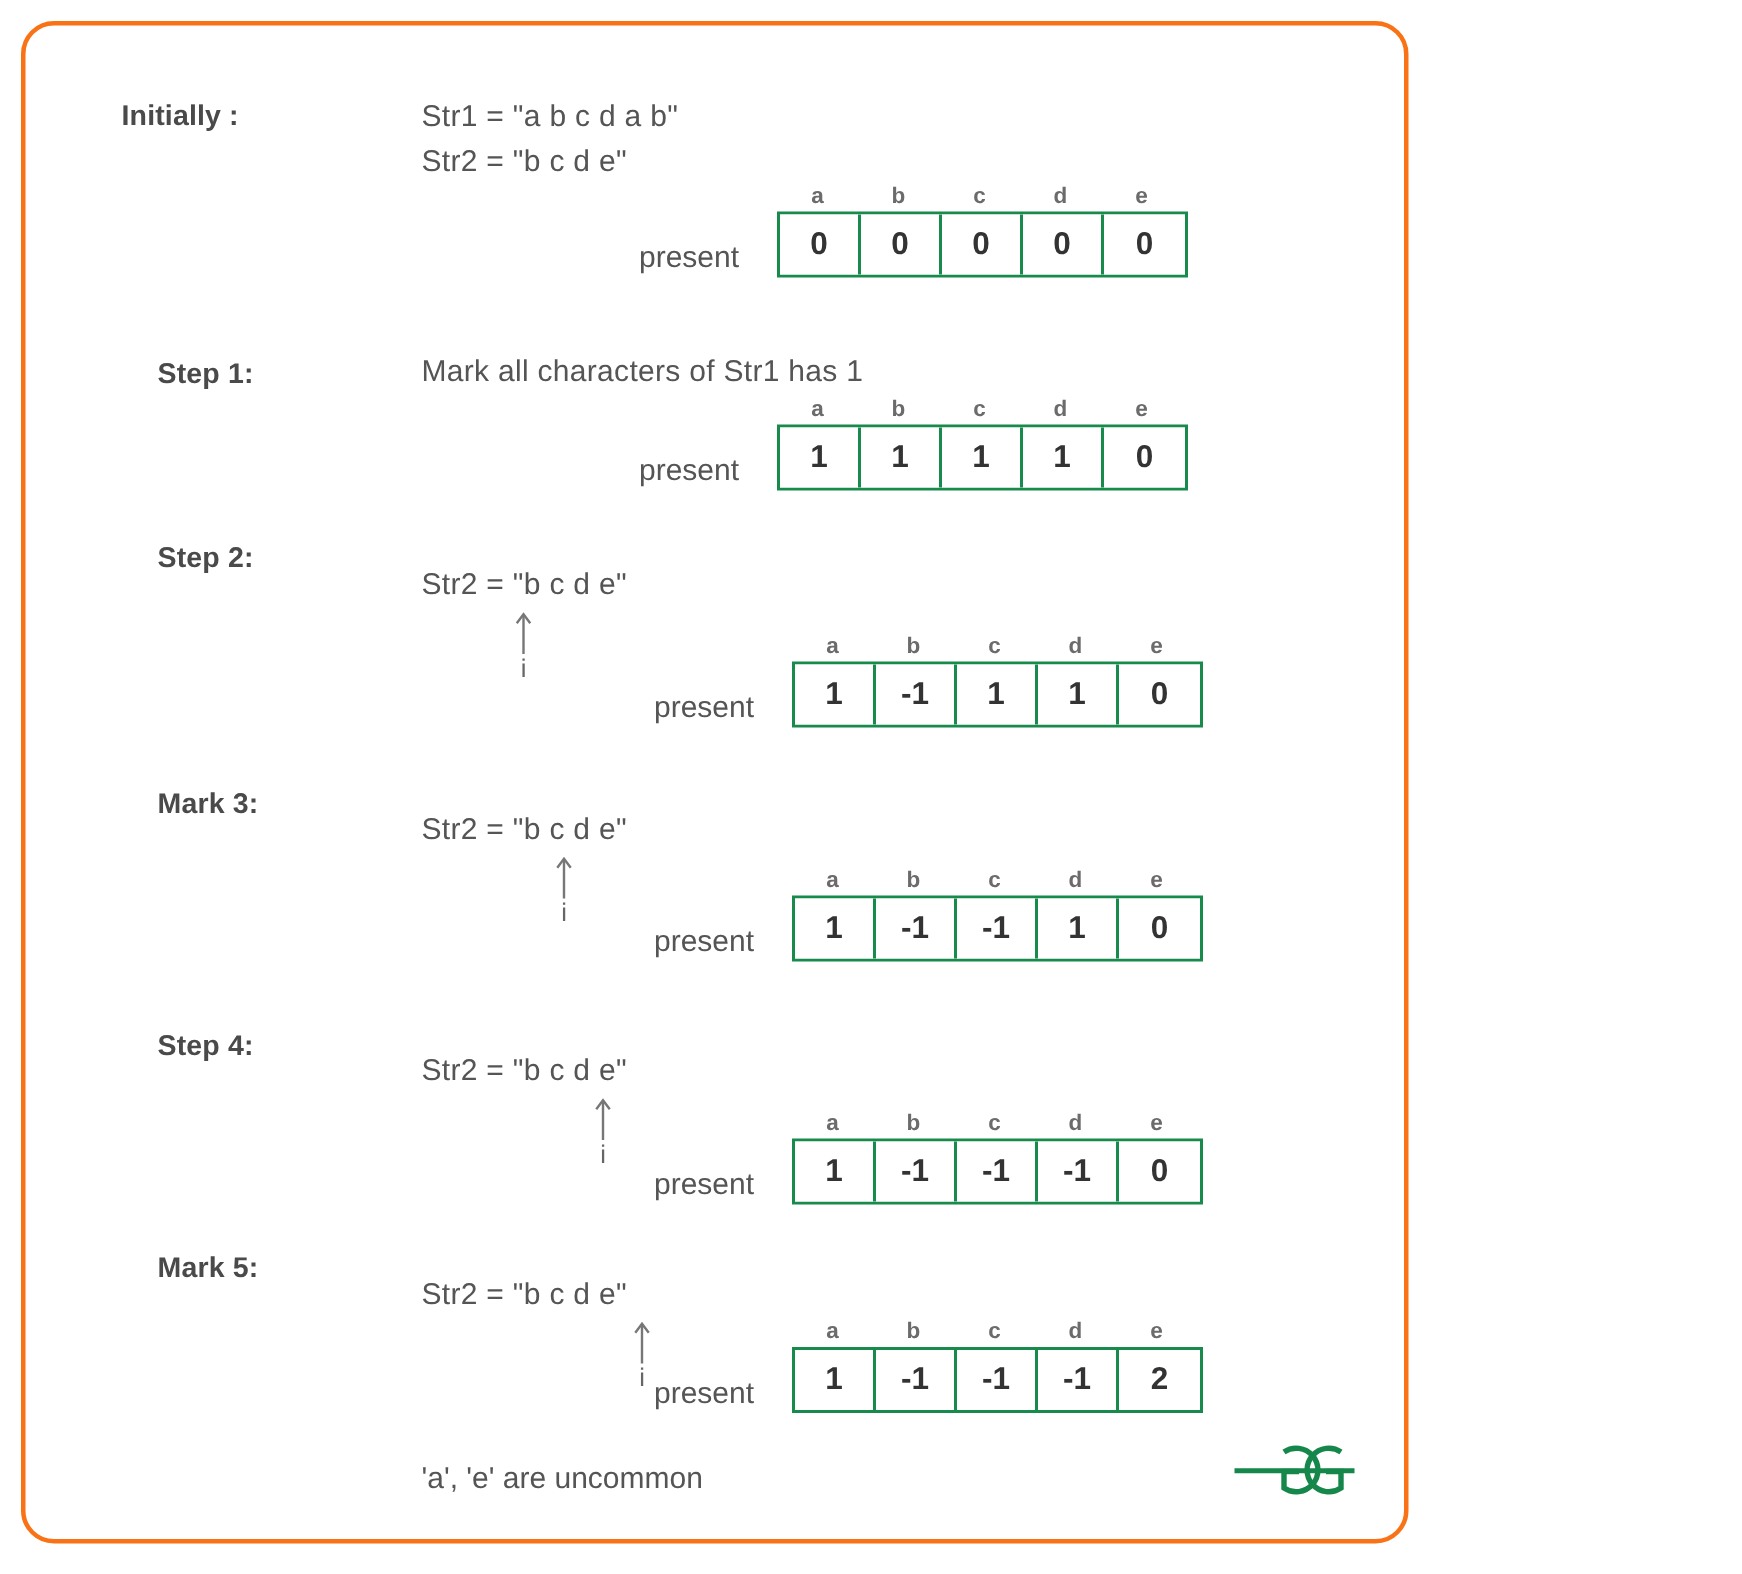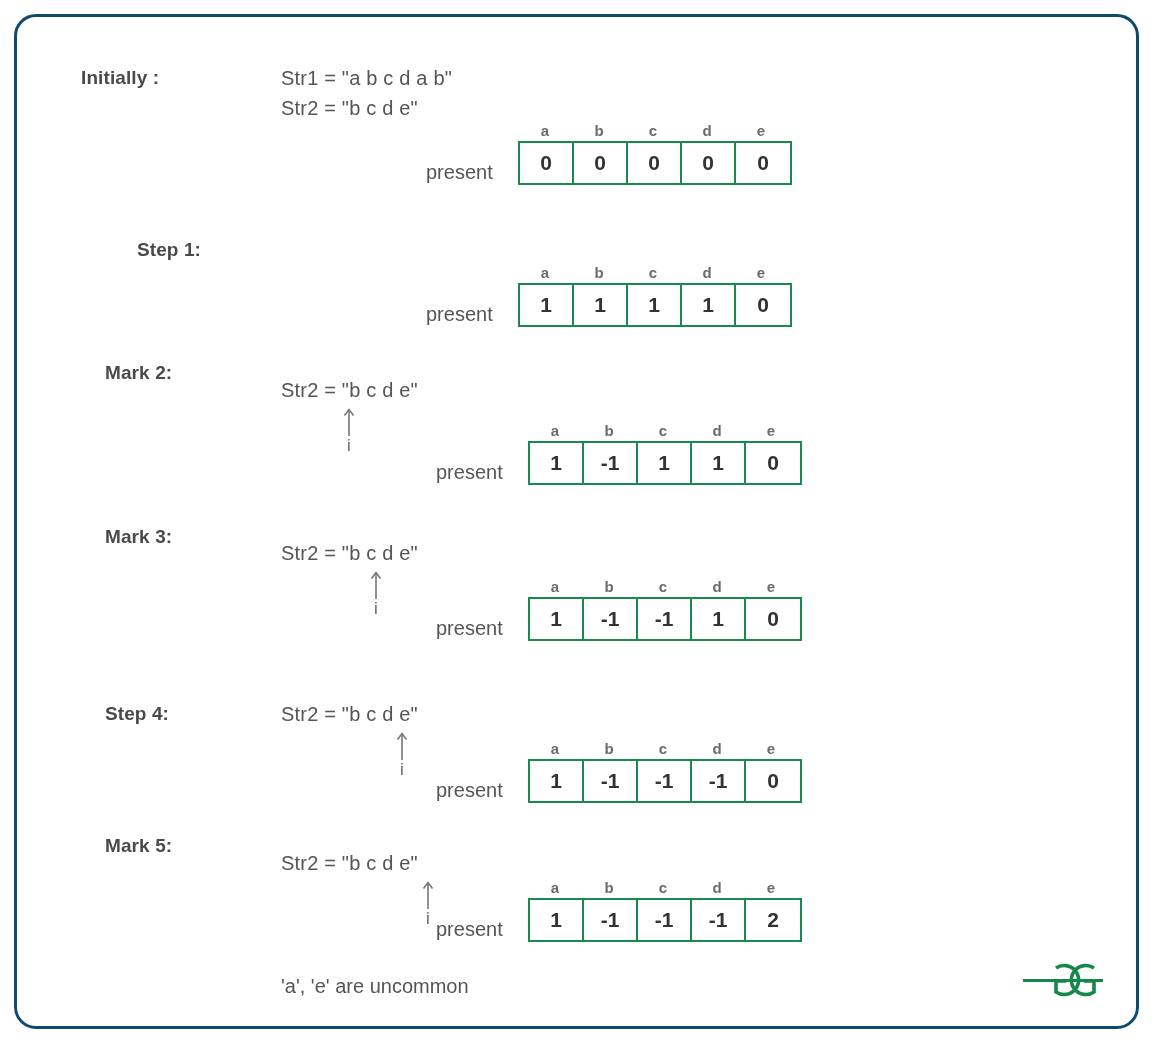--- a/index.html
+++ b/index.html
@@ -12,24 +12,24 @@
     font-family: "Liberation Sans", "DejaVu Sans", sans-serif;
     width: 1161px;
     height: 1049px;
     overflow: hidden;
   }
 
   #figure-frame {
     position: absolute;
     left: 14px;
     top: 14px;
-    width: 1125px;
+    width: 925px;
     height: 1015px;
     box-sizing: border-box;
-    border: 3px solid #0c4a6e;
+    border: 3px solid #f97316;
     border-radius: 22px;
     background: #ffffff;
   }
 
   
   .abs { position: absolute; }
 
   .step-label {
     font-size: 19px;
     font-weight: bold;
@@ -134,42 +134,43 @@
     </div>
     <div class="array-cells">
       <div class="cell" style="width:54px;">0</div>
       <div class="cell" style="width:54px;">0</div>
       <div class="cell" style="width:54px;">0</div>
       <div class="cell" style="width:54px;">0</div>
       <div class="cell" style="width:54px;">0</div>
     </div>
   </div>
 
-  <div class="abs step-label" style="left:88px; top:222px;margin-left:32px;">Step 1:</div>
+  <div class="abs step-label" style="left:88px; top:222px;">Step 1:</div>
+  <div class="abs code-text" style="left:264px; top:220px;">Mark all characters of Str1 has 1</div>
 
   <div class="abs present-label" style="left:409px; top:286px;">present</div>
 
   <div class="array-block" style="left:501px; top:246px;">
     <div class="array-headers">
       <div class="hdr" style="width:54px;">a</div>
       <div class="hdr" style="width:54px;">b</div>
       <div class="hdr" style="width:54px;">c</div>
       <div class="hdr" style="width:54px;">d</div>
       <div class="hdr" style="width:54px;">e</div>
     </div>
     <div class="array-cells">
       <div class="cell" style="width:54px;">1</div>
       <div class="cell" style="width:54px;">1</div>
       <div class="cell" style="width:54px;">1</div>
       <div class="cell" style="width:54px;">1</div>
       <div class="cell" style="width:54px;">0</div>
     </div>
   </div>
 
-  <div class="abs step-label" style="left:88px; top:345px;">Mark 2:</div>
+  <div class="abs step-label" style="left:88px; top:345px;">Step 2:</div>
   <div class="abs code-text" style="left:264px; top:362px;">Str2 = "b c d e"</div>
 
   <div class="pointer" style="left:325px; top:390px;">
     <svg class="arrow-svg" width="14" height="30" viewBox="0 0 14 30">
       <line x1="7" y1="29" x2="7" y2="3" stroke="#777777" stroke-width="1.6"></line>
       <polyline points="2.5,8.5 7,2.5 11.5,8.5" fill="none" stroke="#777777" stroke-width="1.6"></polyline>
     </svg>
     <div class="ptr-name">i</div>
   </div>
 
@@ -215,21 +216,21 @@
     </div>
     <div class="array-cells">
       <div class="cell" style="width:54px;">1</div>
       <div class="cell" style="width:54px;">-1</div>
       <div class="cell" style="width:54px;">-1</div>
       <div class="cell" style="width:54px;">1</div>
       <div class="cell" style="width:54px;">0</div>
     </div>
   </div>
 
-  <div class="abs step-label" style="left:88px; top:670px;margin-top:16px;">Step 4:</div>
+  <div class="abs step-label" style="left:88px; top:670px;">Step 4:</div>
   <div class="abs code-text" style="left:264px; top:686px;">Str2 = "b c d e"</div>
 
   <div class="pointer" style="left:378px; top:714px;">
     <svg class="arrow-svg" width="14" height="30" viewBox="0 0 14 30">
       <line x1="7" y1="29" x2="7" y2="3" stroke="#777777" stroke-width="1.6"></line>
       <polyline points="2.5,8.5 7,2.5 11.5,8.5" fill="none" stroke="#777777" stroke-width="1.6"></polyline>
     </svg>
     <div class="ptr-name">i</div>
   </div>
 

